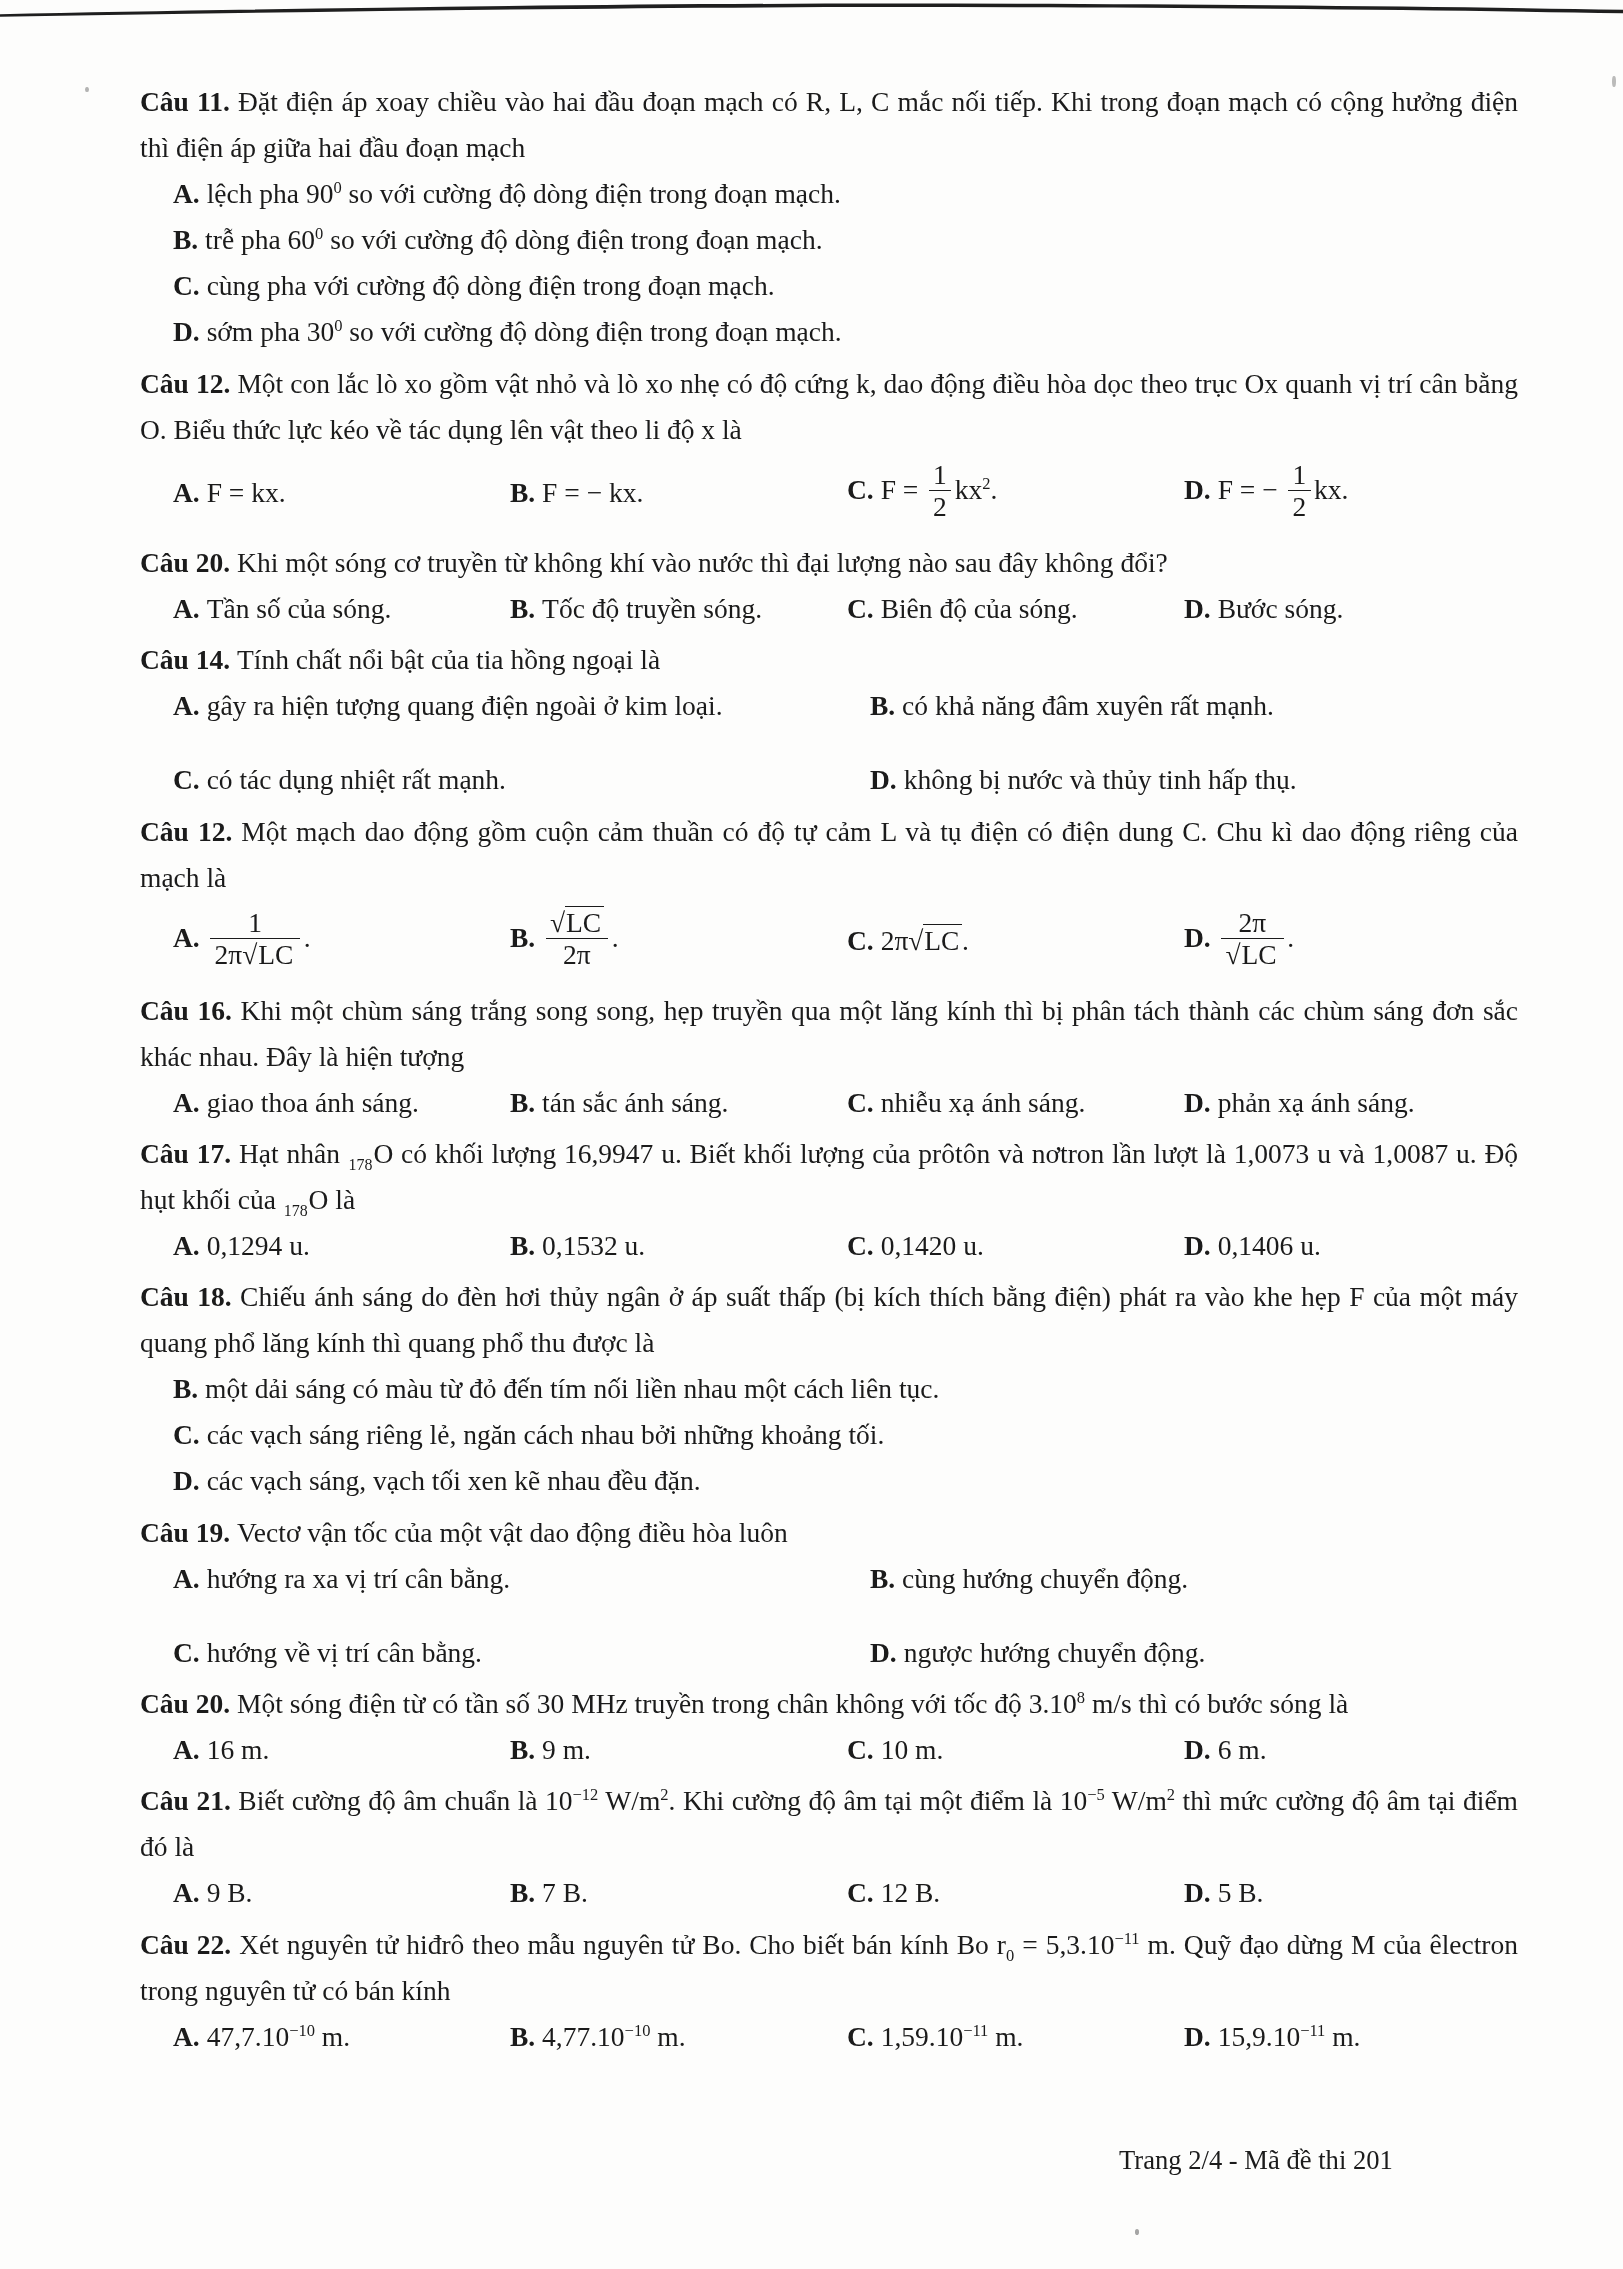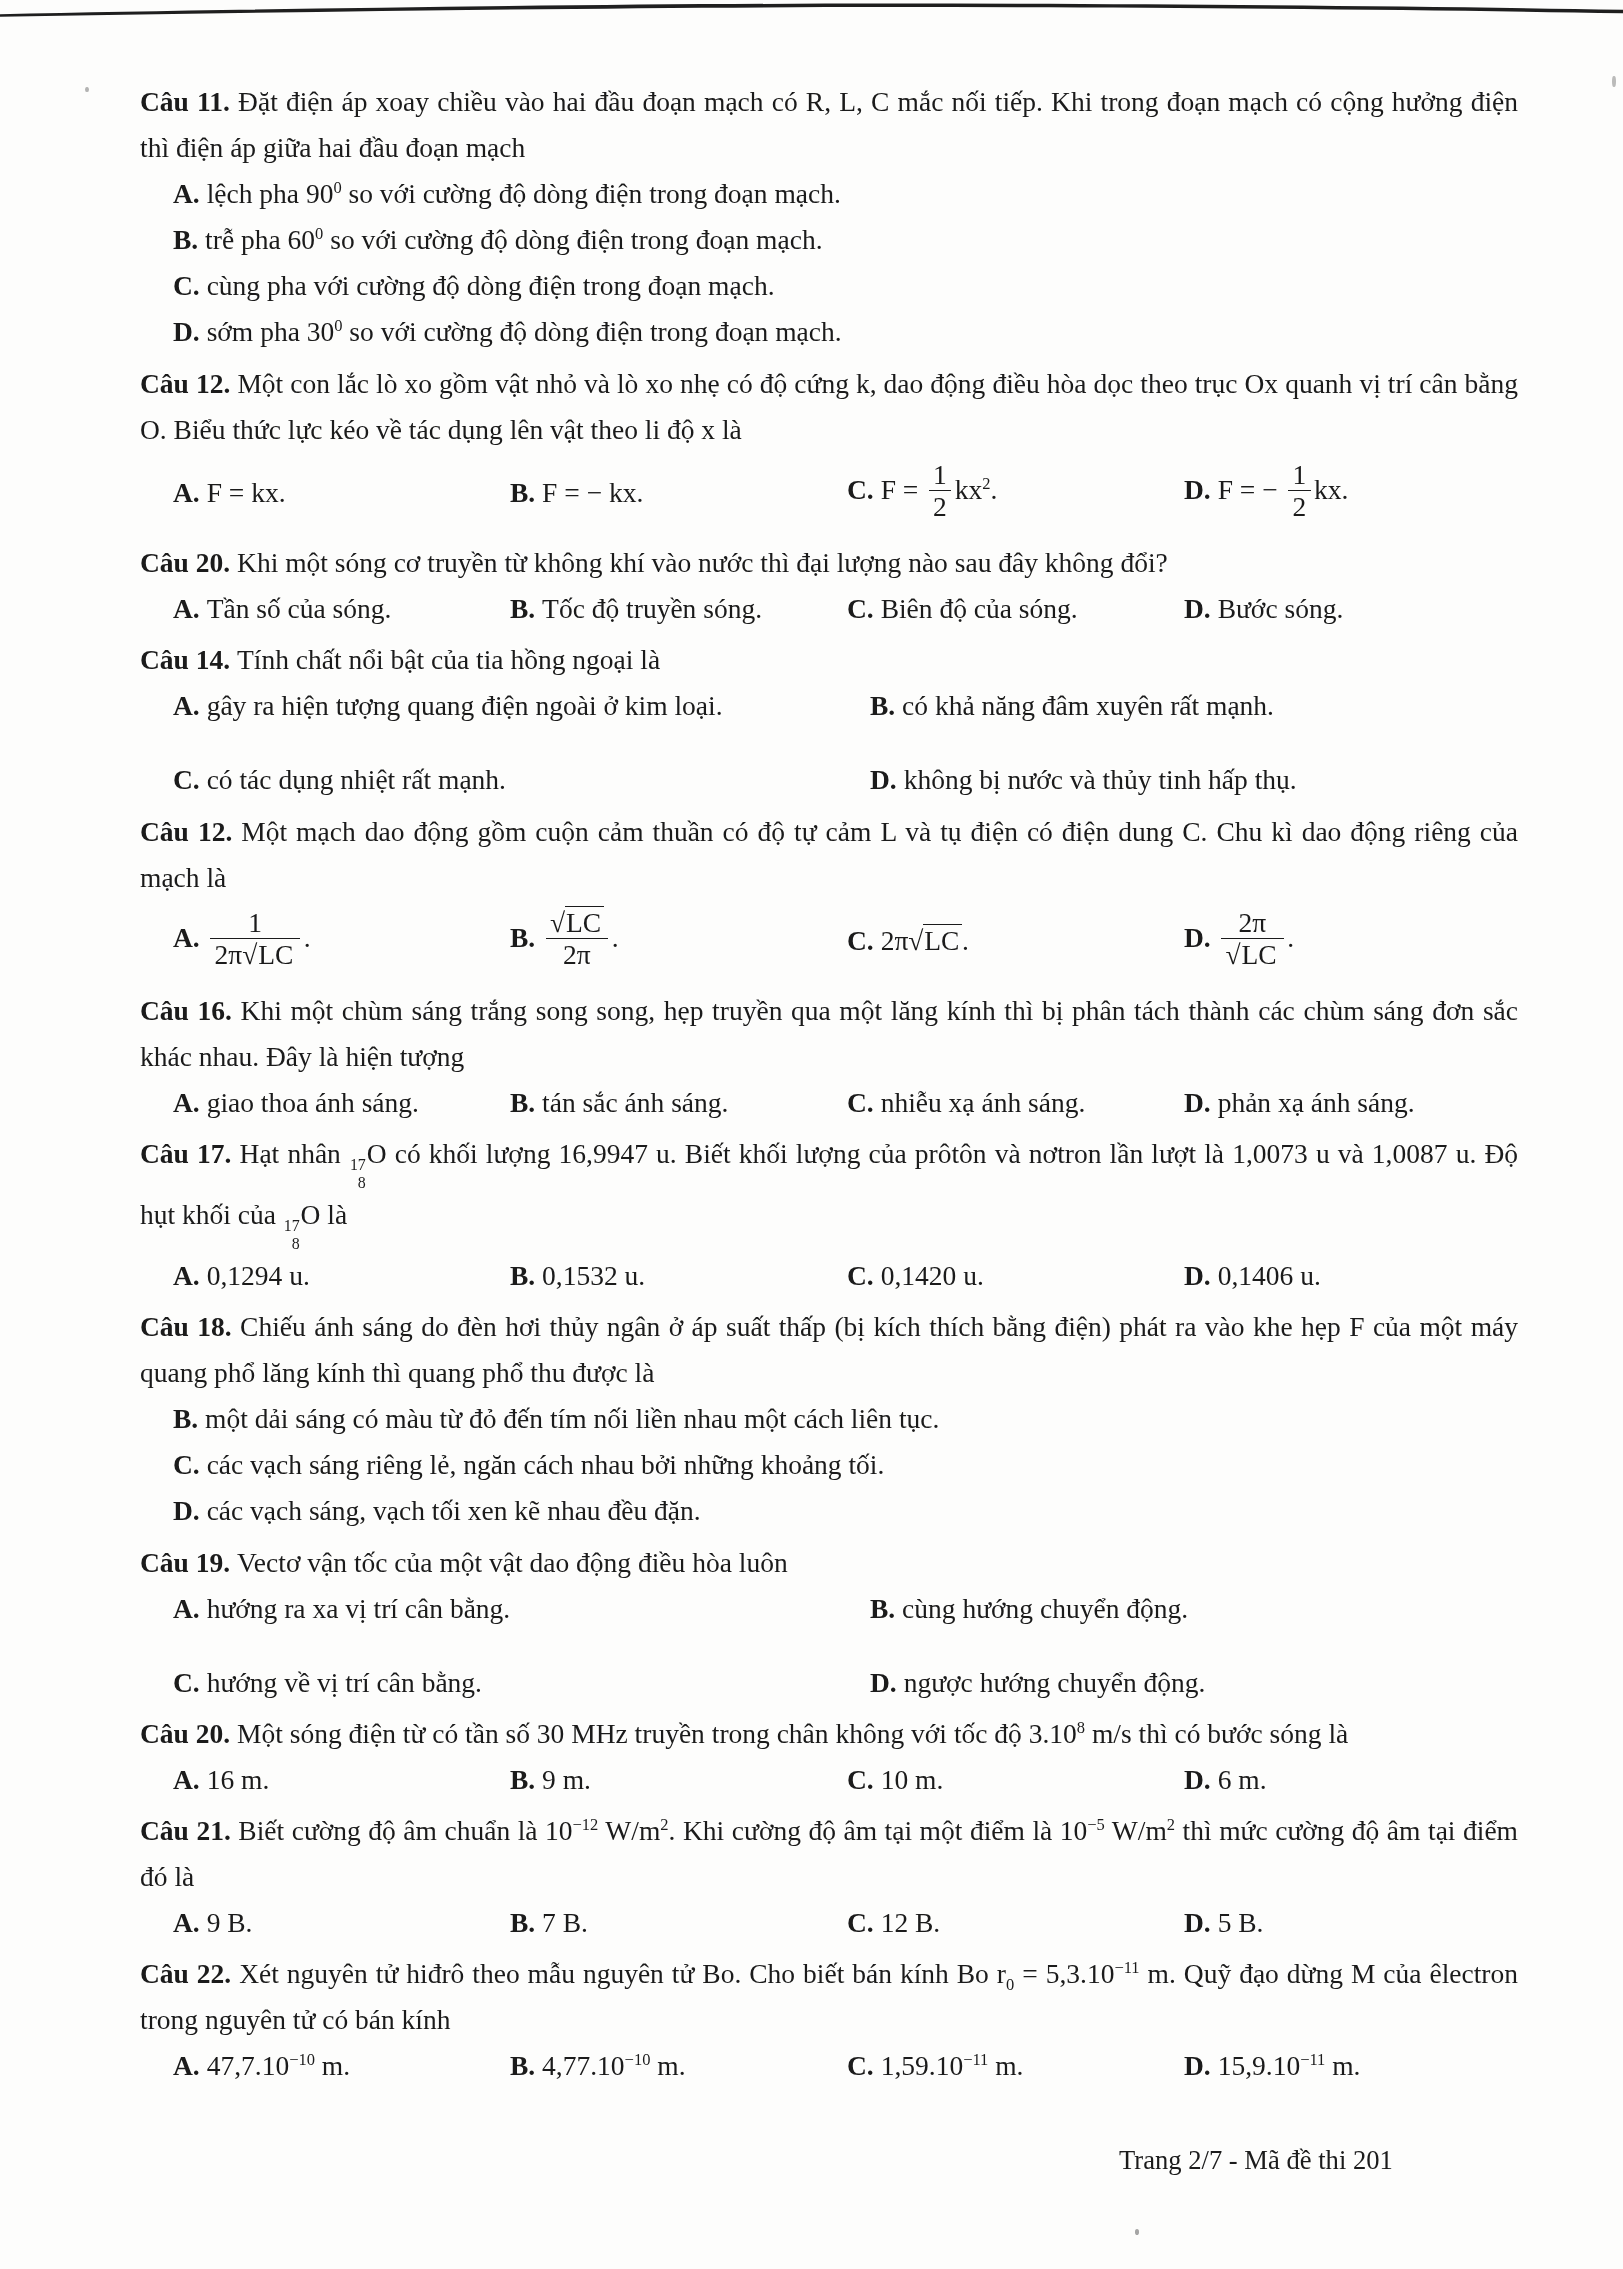--- a/index.html
+++ b/index.html
@@ -34,21 +34,21 @@
   .frac{
     display:inline-block;vertical-align:middle;text-align:center;
     line-height:1.15;margin:0 3.5px;position:relative;top:-2.7px;
   }
   .frac .num,.frac .den{display:block;padding:0 4.4px;}
   .frac .den{border-top:1.8px solid #1b1b1b;}
   .sqrt{white-space:nowrap;}
   .sqrt .rad{display:inline-block;}
   .sqrt .arg{border-top:1.8px solid currentColor;padding:0 2.7px 0 0.9px;}
   .nuc{
-    display:inline-flex;flex-direction:column;align-items:flex-end;
+    display:inline-flex;flex-direction:row;align-items:flex-end;
     vertical-align:-0.45em;font-size:0.58em;line-height:1.12;margin:0 0.9px;
   }
   .footer{
     position:absolute;left:1119px;top:2144px;
     font-size:26.6px;line-height:32px;white-space:nowrap;
   }
   .speck{position:absolute;background:#6a6a6a;border-radius:50%;}
   .s1{left:85px;top:87px;width:3.5px;height:5.3px;opacity:.5;}
   .s2{left:1612px;top:76px;width:3.5px;height:10.6px;opacity:.45;}
   .s3{left:1135px;top:2229px;width:4.4px;height:6.2px;opacity:.6;}
@@ -170,19 +170,19 @@
         <div class="q-stem"><span class="q-num">Câu 22. </span>Xét nguyên tử hiđrô theo mẫu nguyên tử Bo. Cho biết bán kính Bo r<sub>0</sub> = 5,3.10<sup>−11</sup> m. Quỹ đạo dừng M của êlectron trong nguyên tử có bán kính</div>
         <div class="opts-grid4">
           <div class="option"><span class="opt-letter">A. </span>47,7.10<sup>−10</sup> m.</div>
           <div class="option"><span class="opt-letter">B. </span>4,77.10<sup>−10</sup> m.</div>
           <div class="option"><span class="opt-letter">C. </span>1,59.10<sup>−11</sup> m.</div>
           <div class="option"><span class="opt-letter">D. </span>15,9.10<sup>−11</sup> m.</div>
         </div>
       </div>
     </div>
 
-  <div class="footer">Trang 2/7 - Mã đề thi 201</div>
+  <div class="footer">Trang 2/4 - Mã đề thi 201</div>
 
   <div class="speck s1"></div>
   <div class="speck s2"></div>
   <div class="speck s3"></div>
 </div>
 
 
 </body></html>

